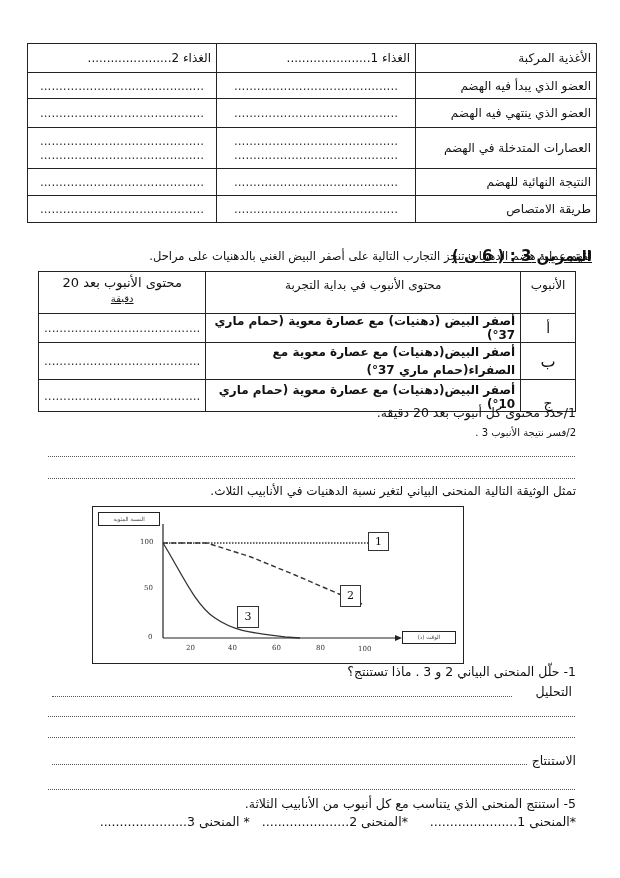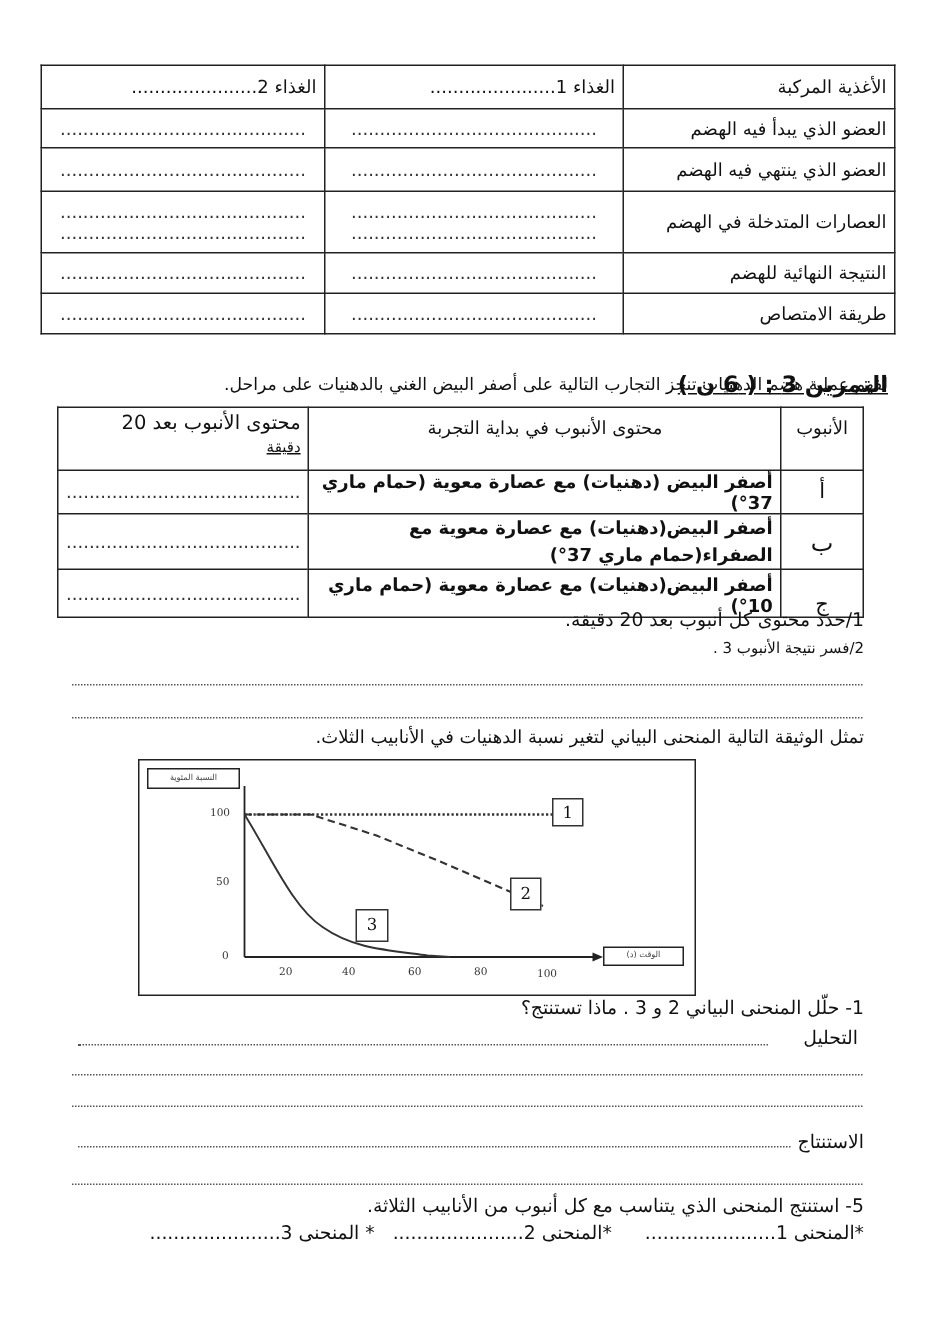--- a/index.html
+++ b/index.html
@@ -64,21 +64,21 @@
   </table>
 
 <div class="abs rtl title" style="right:28px; top:227px;">التمرين 3 : ( 6 ن )</div>
 <div class="abs rtl t" style="right:28px; top:250px; font-size:11.5px;">لفهم عملية هضم الدهنيات تنجز التجارب التالية على أصفر البيض الغني بالدهنيات على مراحل.</div>
 
 <table class="grid" style="left:38px; top:271px; width:538px;">
   <tbody>
       <tr style="height:42px;">
     <td style="width:44px; text-align:center; vertical-align:top; padding-top:6px;margin-top:14px;">الأنبوب</td>
     <td style="width:308px; text-align:center; vertical-align:top; padding-top:6px;">محتوى الأنبوب في بداية التجربة</td>
-    <td style="text-align:right; vertical-align:top; padding-top:3px; line-height:1.3;">
+    <td style="text-align:center; vertical-align:top; padding-top:3px; line-height:1.3;">
       <div style="font-size:13px;">محتوى الأنبوب بعد 20</div>
       <div style="font-size:10px; text-decoration:underline;">دقيقة</div>
     </td>
   </tr>
   <tr style="height:26px;">
     <td style="text-align:center; font-size:14px;">أ</td>
     <td class="bold">أصفر البيض (دهنيات) مع عصارة معوية (حمام ماري 37°)</td>
     <td class="dotcell">.........................................</td>
   </tr>
   <tr style="height:35px;">

